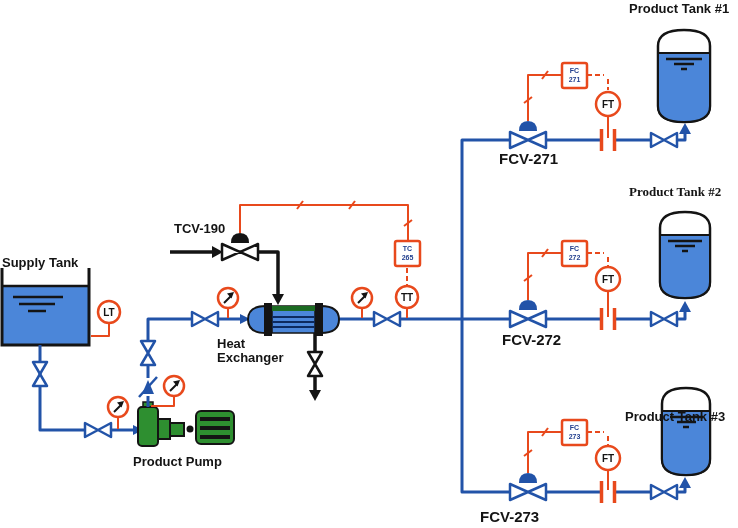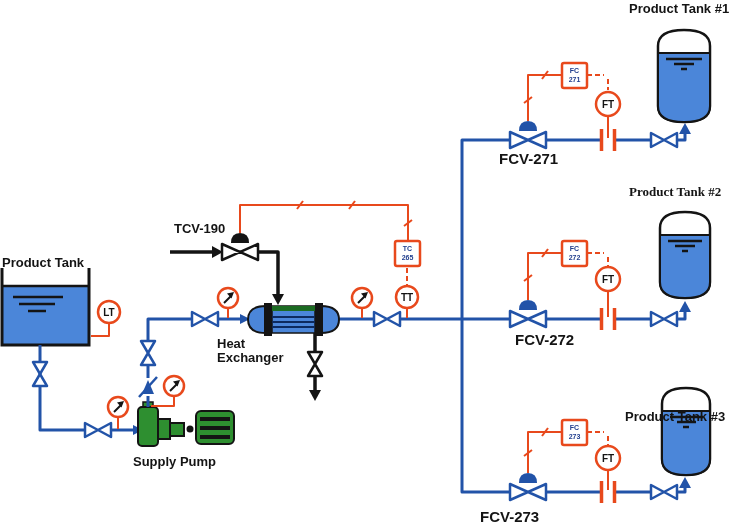--- a/index.html
+++ b/index.html
@@ -286,28 +286,28 @@
     <g>
       <path d="M662,404 Q662,388 686,388 Q710,388 710,404 L710,459 Q710,475 686,475 Q662,475 662,459 Z" fill="#ffffff" stroke="#141414" stroke-width="2.5"></path>
       <path d="M662,411 L710,411 L710,459 Q710,475 686,475 Q662,475 662,459 Z" fill="#4b86d9" stroke="#141414" stroke-width="2"></path>
       <line x1="670" y1="417" x2="703" y2="417" class="lvl"></line>
       <line x1="677" y1="422" x2="696" y2="422" class="lvl"></line>
       <line x1="683" y1="427" x2="689" y2="427" class="lvl"></line>
     </g>
   </g>
 </svg>
 
-  <div class="lbl" style="left:2px;top:255px;">Product Tank</div>
-  <div class="lbl" style="left:133px;top:454px;">Supply Pump</div>
+  <div class="lbl" style="left:2px;top:255px;">Supply Tank</div>
+  <div class="lbl" style="left:133px;top:454px;">Product Pump</div>
   <div class="lbl hx-lbl" style="left:217px;top:337px;">
     <div>Heat</div>
     <div>Exchanger</div>
   </div>
   <div class="lbl" style="left:174px;top:221px;">TCV-190</div>
 
   <div class="lbl lbl-sm" style="left:499px;top:150px;">FCV-271</div>
-  <div class="lbl lbl-sm" style="left:503px;top:331px;padding-left:12px;">FCV-272</div>
+  <div class="lbl lbl-sm" style="left:490px;top:331px;padding-left:12px;">FCV-272</div>
   <div class="lbl lbl-sm" style="left:480px;top:508px;">FCV-273</div>
 
   <div class="lbl" style="left:629px;top:1px;text-align:right;">Product Tank #1</div>
   <div class="lbl" style="left:629px;top:184px;font-family:Liberation Serif, serif;">Product Tank #2</div>
   <div class="lbl" style="left:625px;top:373px;margin-top:36px;">Product Tank #3</div>
 </div>
 
 </body></html>

